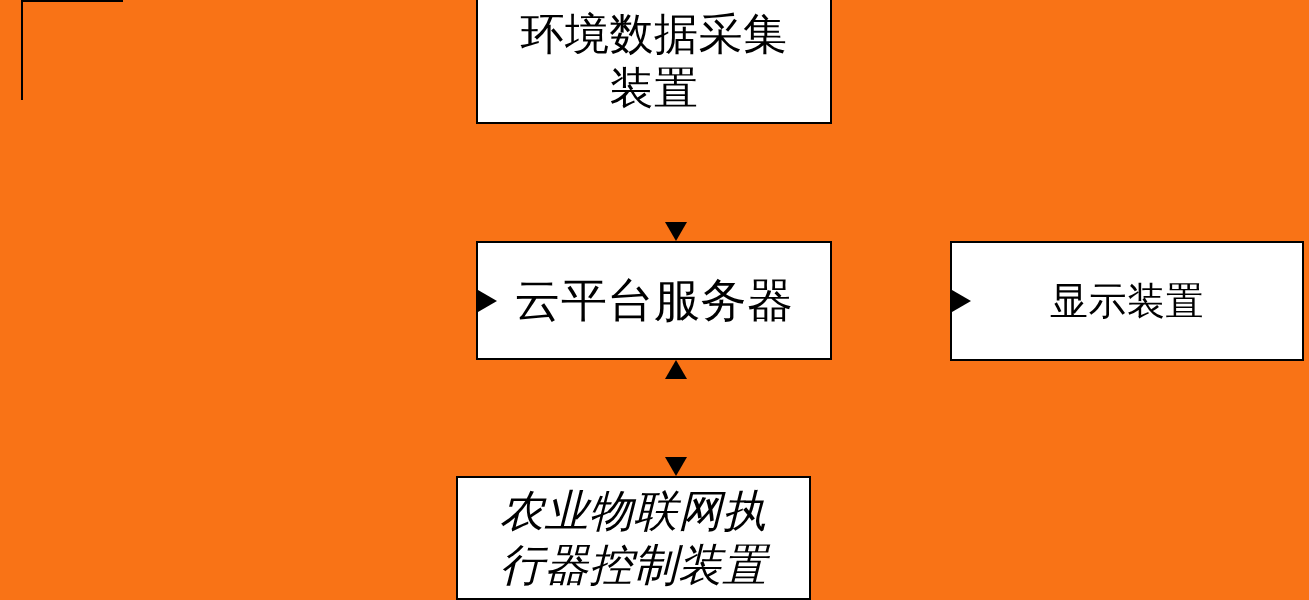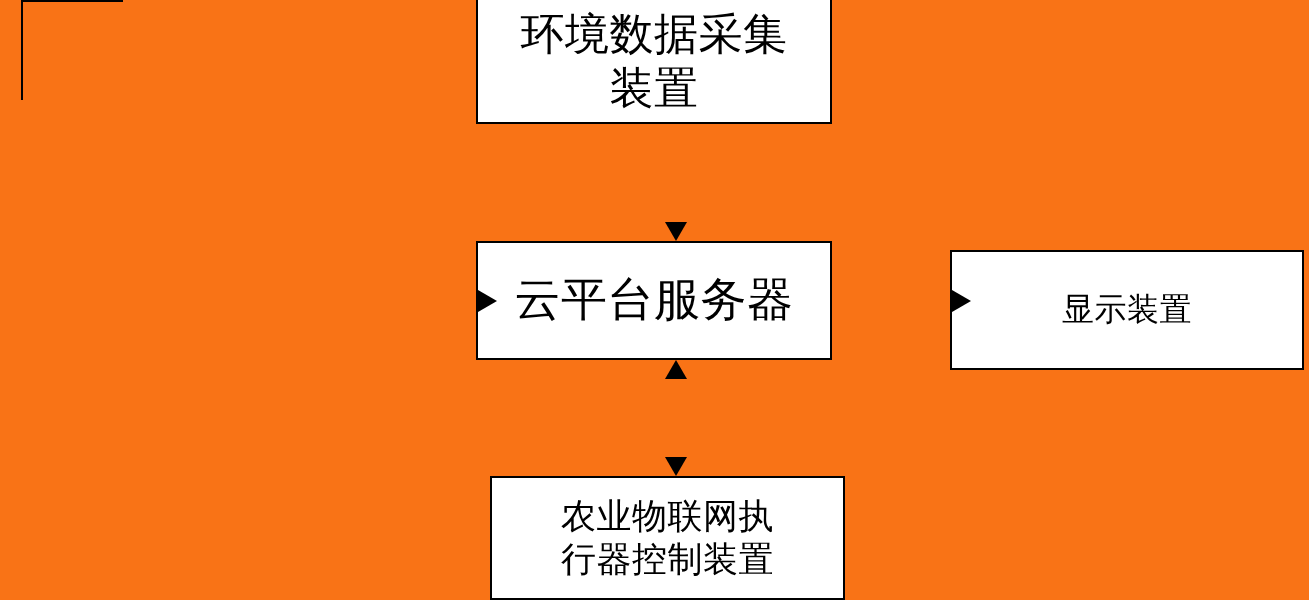--- a/index.html
+++ b/index.html
@@ -32,23 +32,23 @@
   }
   .node-label {
     display: block;
     width: 100%;
     white-space: pre-line;
   }
 
   
   #node-env      { left: 476px; top: -2px;  width: 356px; height: 126px; font-size: 44px; }
   #node-image    { left: 4px;   top: 241px; width: 353px; height: 120px; font-size: 46px; }
-  #node-cloud    { left: 476px; top: 241px; width: 356px; height: 119px; font-size: 46px; font-family: Liberation Serif, serif; }
-  #node-display  { left: 950px; top: 241px; width: 354px; height: 120px; font-size: 32px; margin-top: 9px; }
-  #node-actuator { left: 490px; top: 476px; width: 355px; height: 124px; font-size: 35px; }
+  #node-cloud    { left: 476px; top: 241px; width: 356px; height: 119px; font-size: 46px; }
+  #node-display  { left: 950px; top: 241px; width: 354px; height: 120px; font-size: 38px; }
+  #node-actuator { left: 456px; top: 476px; width: 355px; height: 124px; font-size: 44px; font-style: italic; }
 
   
   .conn { position: absolute; }
 
   .line-v { background: #000000; width: 2px; }
   .line-h { background: #000000; height: 2px; }
 
   .arrowhead { position: absolute; width: 0; height: 0; }
   .arrow-down  { border-left: 11px solid transparent; border-right: 11px solid transparent; border-top: 19px solid #000000; }
   .arrow-up    { border-left: 11px solid transparent; border-right: 11px solid transparent; border-bottom: 19px solid #000000; }

